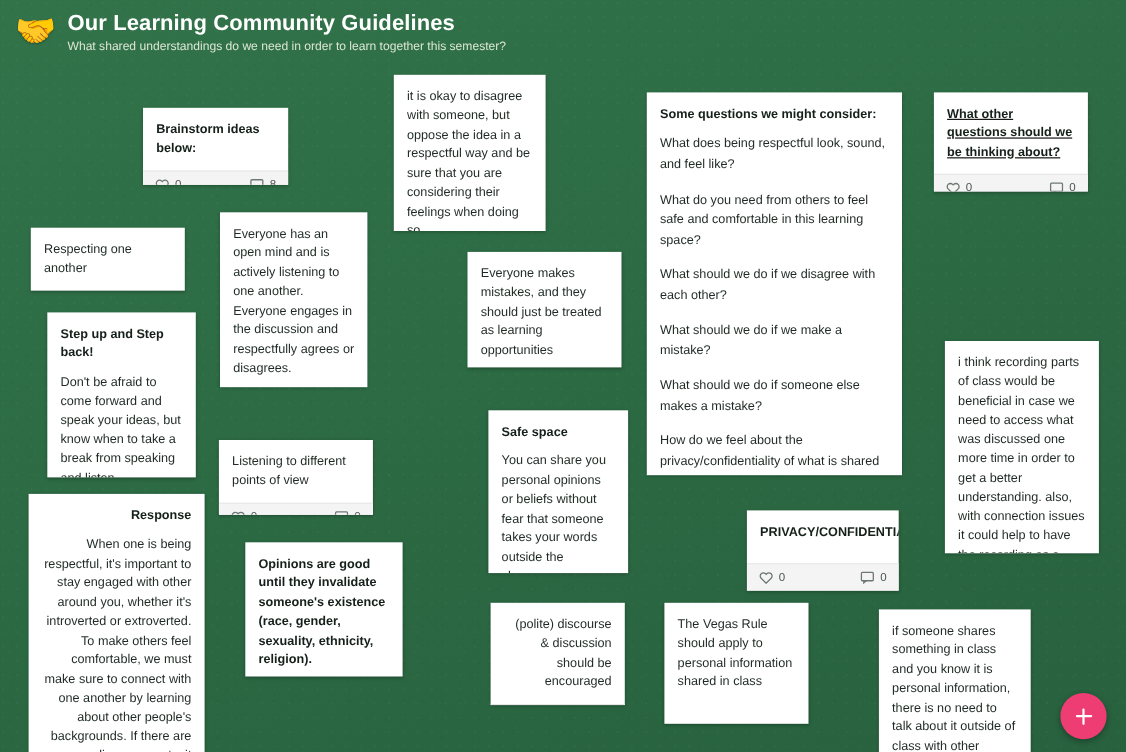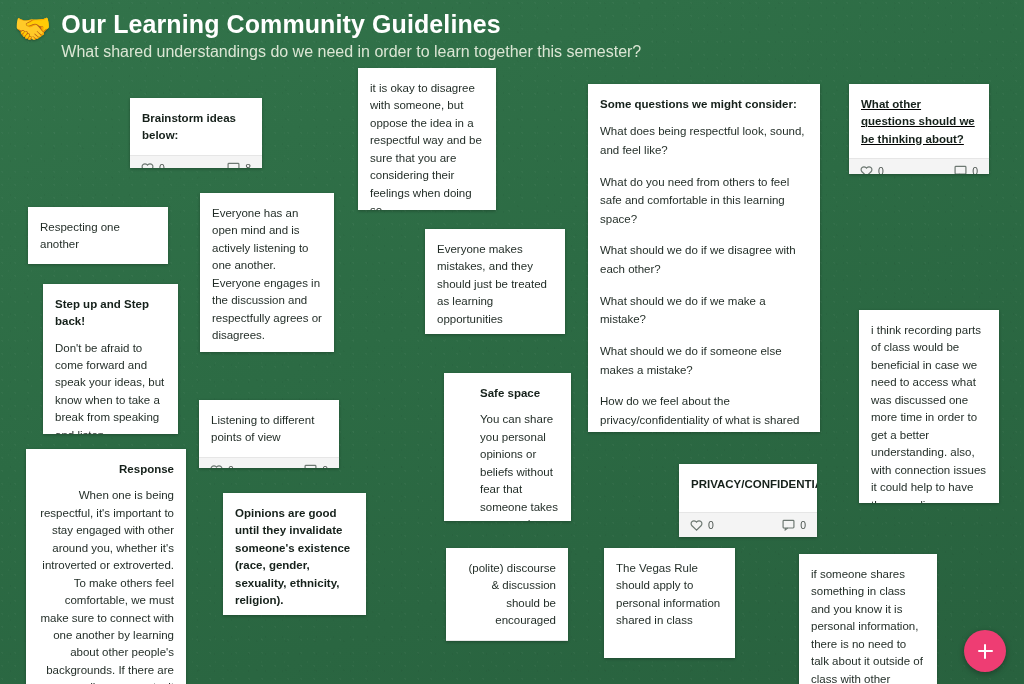--- a/index.html
+++ b/index.html
@@ -41,25 +41,25 @@
     background: linear-gradient(150deg,#f6b26b,#e8972f);
     display: inline-block; flex: 0 0 auto;
   }
   .meta-name { font-weight: 600; letter-spacing: .1px; }
   .meta-plus { font-weight: 600; }
   .meta-dot {
     width: 4px; height: 4px; border-radius: 50%;
     background: #b9cdb0; display: inline-block;
   }
   .board-title {
-    font-size: 25px; font-weight: 700; color: #ffffff;
+    font-size: 20px; font-weight: 700; color: #ffffff;
     letter-spacing: .1px; line-height: 1.15; margin-bottom: 3px;
   }
   .board-subtitle {
-    font-size: 16px; color: #dbe6d4; line-height: 1.2;
+    font-size: 11px; color: #dbe6d4; line-height: 1.2;
   }
 
   
   .board { position: absolute; inset: 0; }
   .note {
     position: absolute;
     background: #ffffff;
     box-shadow: 0 1px 3px rgba(0,0,0,.28);
     display: flex; flex-direction: column;
     overflow: hidden;
@@ -225,21 +225,21 @@
           <span>
             <svg class="icon" width="13" height="12" viewBox="0 0 24 22" fill="none" stroke="#6d7872" stroke-width="2.2">
               <rect x="2" y="2.5" width="20" height="14" rx="1.6"></rect>
               <path d="M6 16.5 6 20l4.4-3.5"></path>
             </svg>
           </span>
           <span class="stat-count">0</span>
         </div>
       </div>
     </div>
-    <div class="note" style="left: 444px; top: 373px; width: 127px; height: 148px; padding-left: 24px;">
+    <div class="note" style="left: 444px; top: 373px; width: 127px; height: 148px;">
       <div class="note-body">
         <div class="note-title">Safe space</div>
         <div class="note-text">You can share you personal opinions or beliefs without fear that someone takes your words outside the classroom</div>
       </div>
     </div>
     <div class="note" style="left: 223px; top: 493px; width: 143px; height: 122px;">
       <div class="note-body">
         <div class="note-text bold">Opinions are good until they invalidate someone's existence (race, gender, sexuality, ethnicity, religion).</div>
       </div>
     </div>

